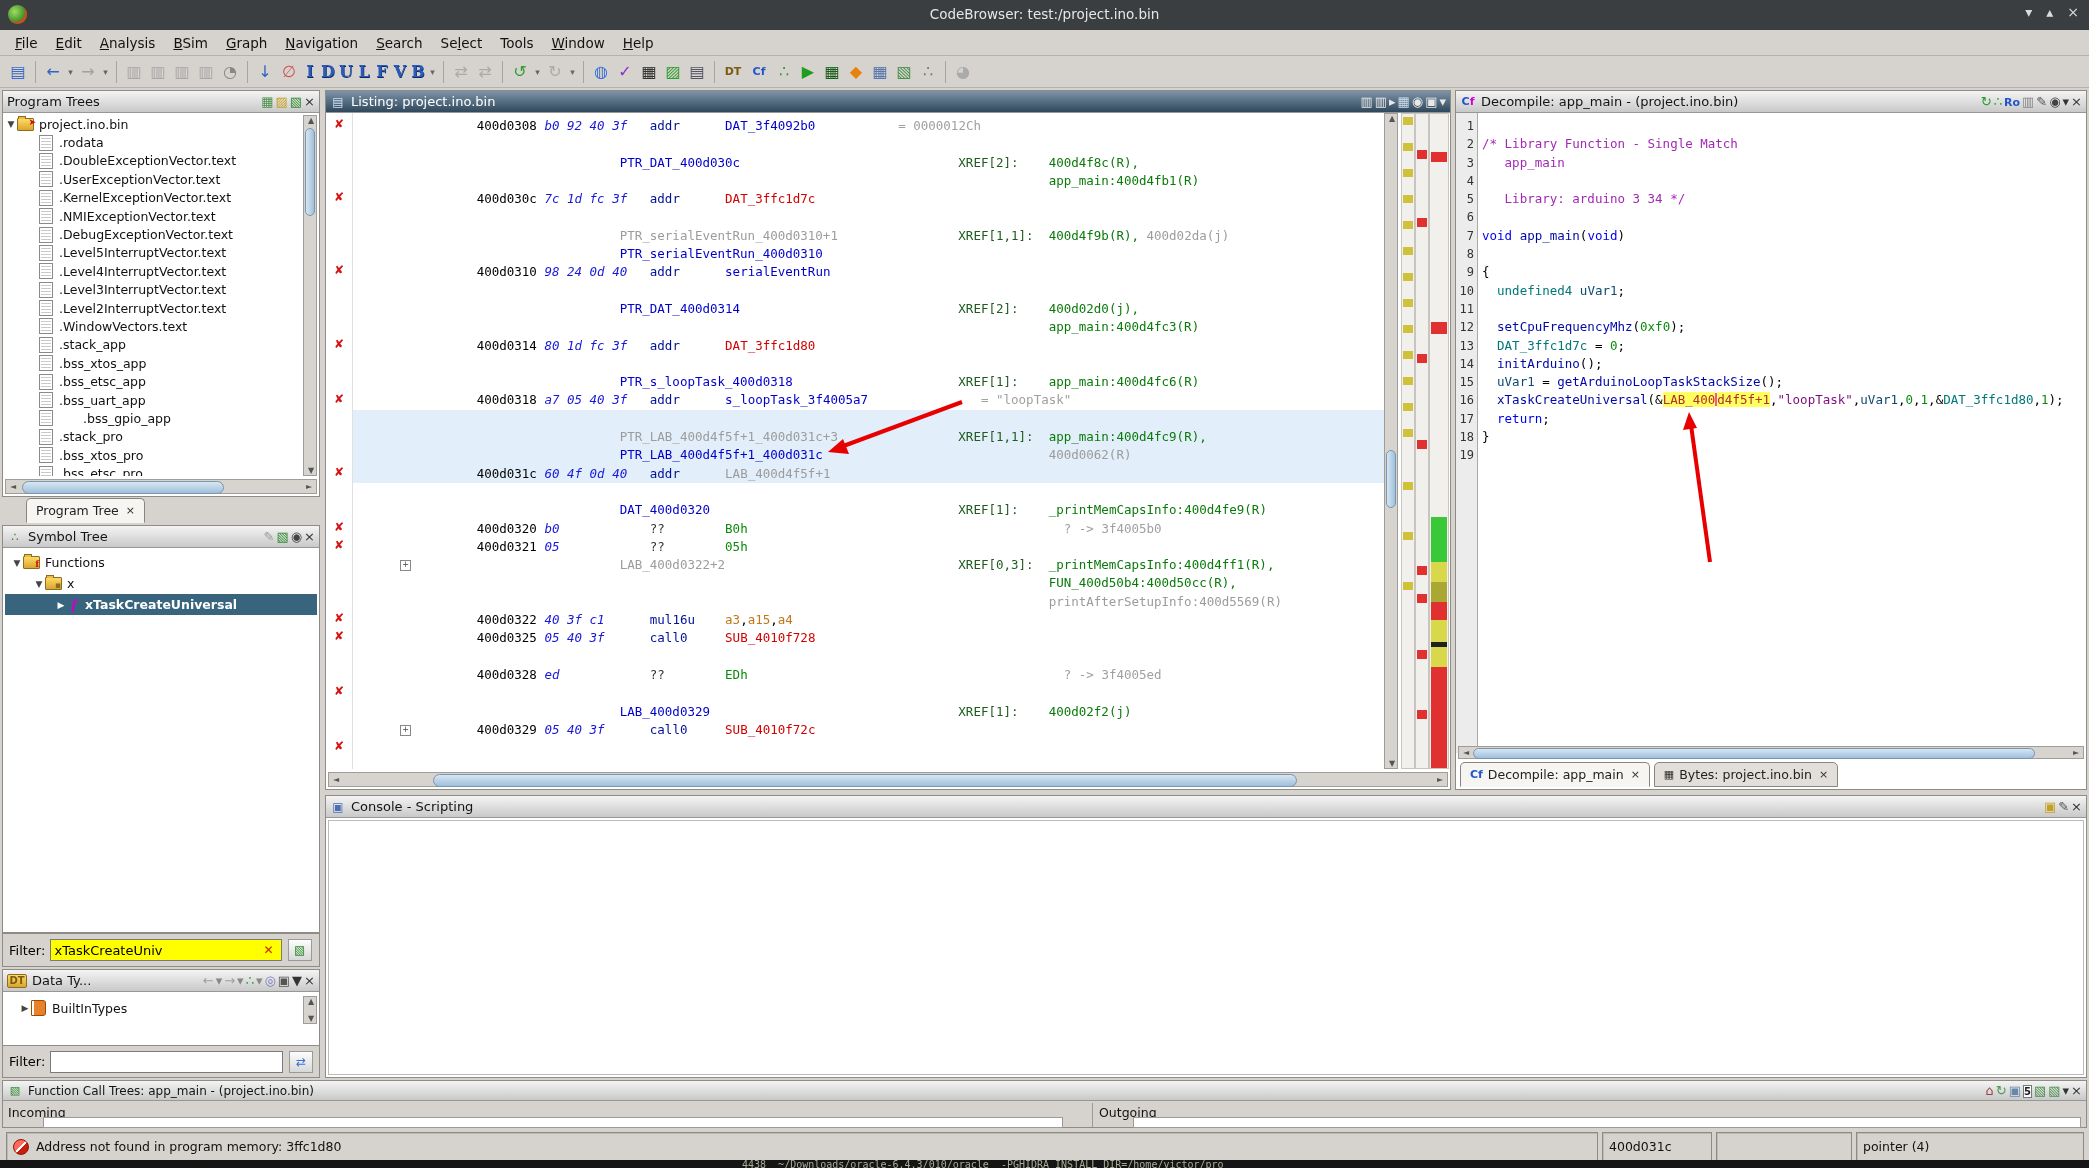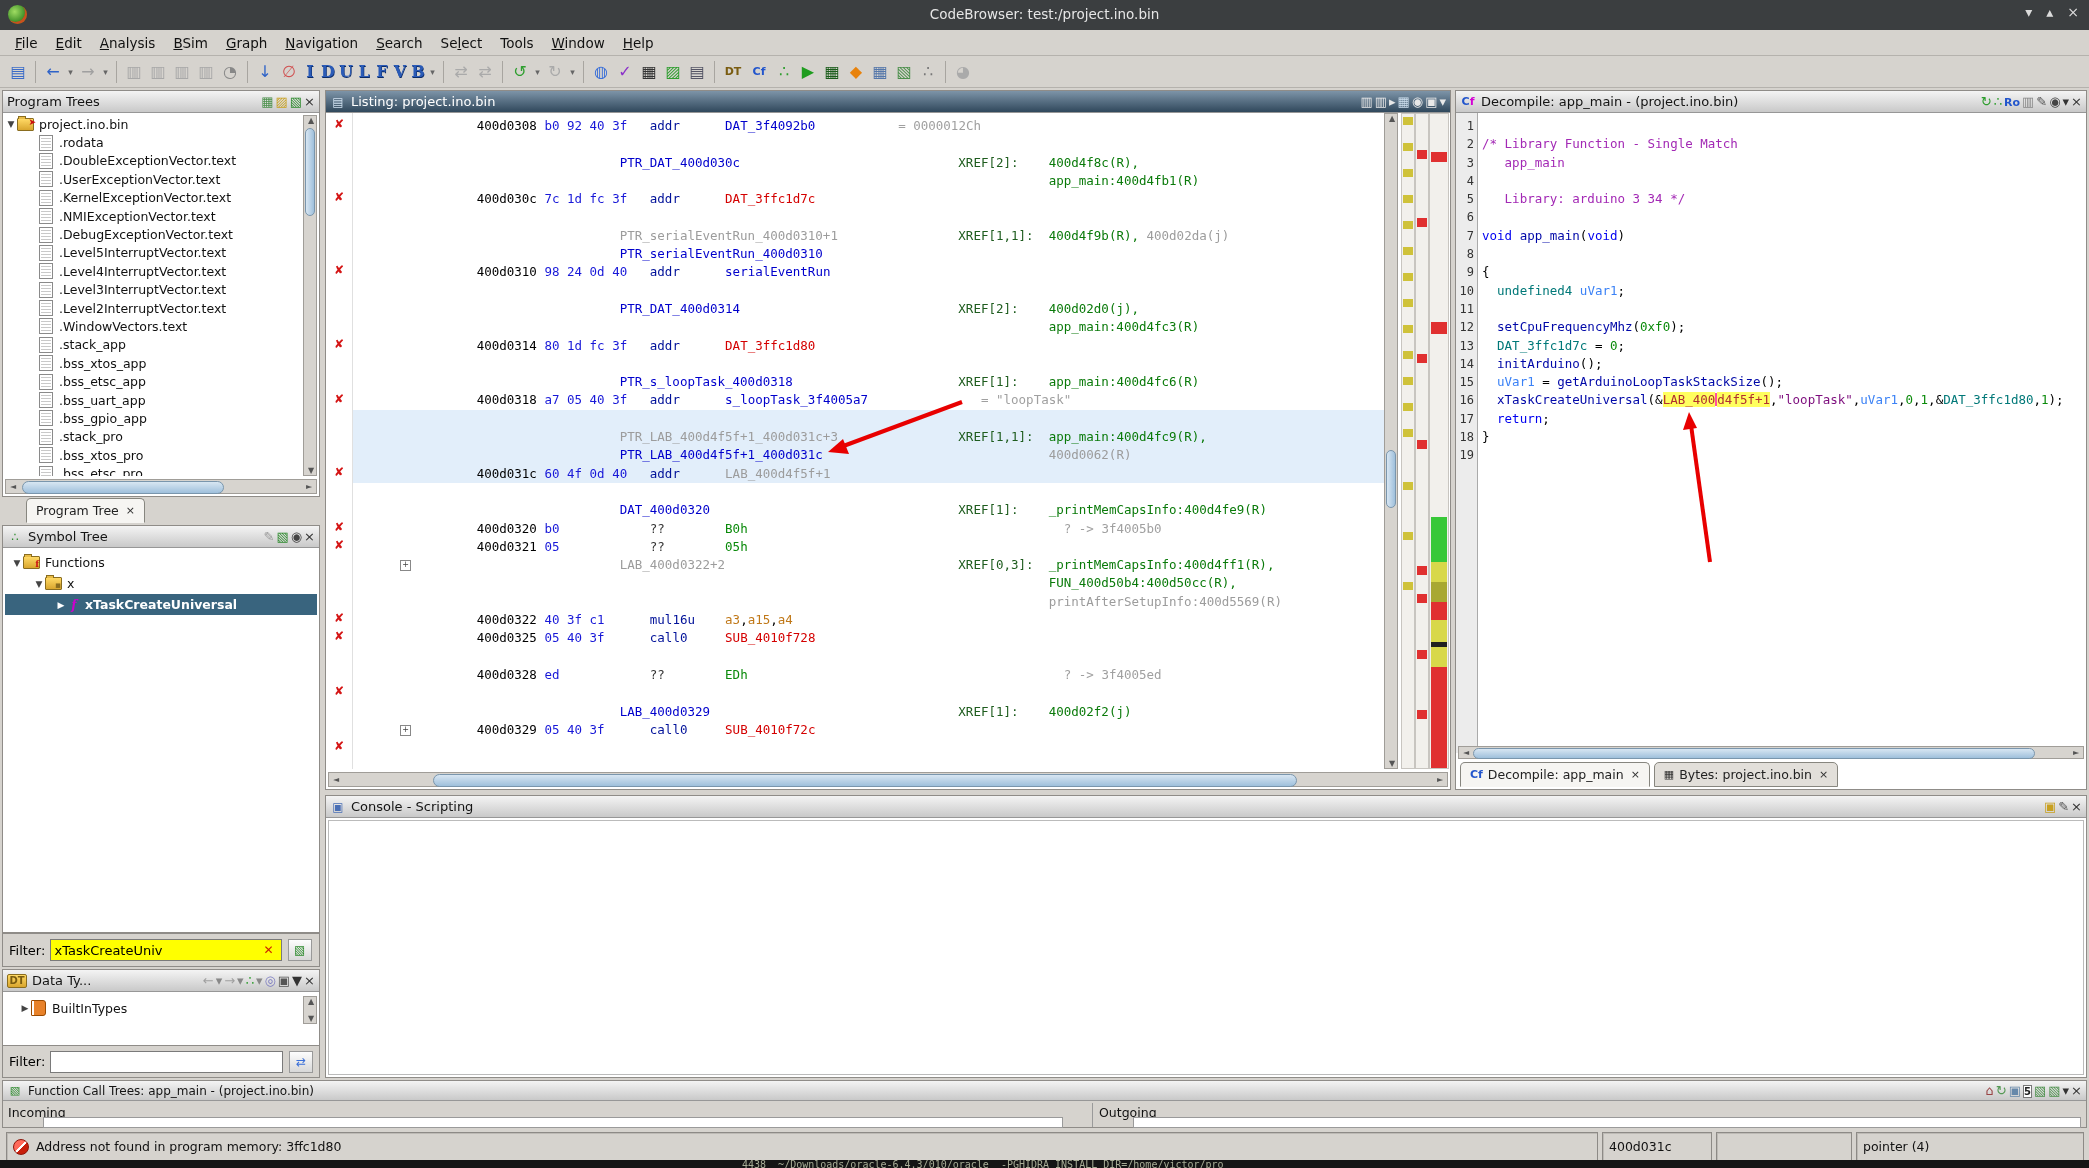--- a/index.html
+++ b/index.html
@@ -49,33 +49,33 @@
   .sbthumb.h{background:linear-gradient(#d8e6f2,#9fc0dc);}
   .sbarrow{position:absolute;font-size:8px;color:#555;text-align:center;width:14px;}
   
   .filterrow{position:absolute;background:#d6d3ce;border:1px solid #8f8c88;display:flex;align-items:center;font-size:13px;box-sizing:border-box;padding:0 6px;}
   .filterrow input{height:20px;border:1px solid #7a7a7a;font-size:13px;font-family:"DejaVu Sans",sans-serif;padding:0 4px;background:#fff;}
   .filterrow .clearx{margin-left:-18px;color:#cc2200;font-weight:bold;font-size:12px;z-index:2;}
   .filterbtn{width:22px;height:20px;border:1px solid #999;background:linear-gradient(#fdfdfd,#d8d8d8);display:inline-flex;align-items:center;justify-content:center;font-size:12px;color:#2e8b2e;margin-left:6px;}
   
   #listing-lines{position:absolute;left:98px;top:22px;width:958px;bottom:20px;padding-top:4px;font:12.5px/18.3px "DejaVu Sans Mono",monospace;overflow:hidden;}
   .lline{height:18.3px;white-space:pre;}
-  .c-a{color:#000000;} .c-by{color:#1818d8;} .c-mn{color:#001199;} .c-lbl{color:#0000cc;}
+  .c-a{color:#000000;} .c-by{color:#1818d8;font-style:italic;} .c-mn{color:#001199;} .c-lbl{color:#0000cc;}
   .c-lblg{color:#9c9c9c;} .c-red{color:#d40000;} .c-grn{color:#0a8a0a;} .c-q{color:#333;}
   .c-reg{color:#c07818;} .c-pl{color:#000;} .c-xr{color:#1e5c1e;} .c-xt{color:#0a7a0a;text-align:center;}
   .c-xtg{color:#9c9c9c;} .c-cg{color:#a0a0a0;}
   .bmark{position:absolute;color:#d41414;font-weight:bold;font-size:12px;}
   .plusbox{position:absolute;width:9px;height:9px;border:1px solid #888;background:#fff;font-size:8px;line-height:8px;text-align:center;color:#444;}
   .ovblock{position:absolute;}
   
   #decomp-gutter{position:absolute;left:0;top:22px;width:22px;bottom:36px;background:#ececec;border-right:1px solid #aaa;padding-top:4px;font:12px/18.3px "DejaVu Sans Mono",monospace;color:#333;text-align:right;box-sizing:border-box;padding-right:3px;}
   #decomp-code{position:absolute;left:26px;top:22px;right:2px;bottom:36px;padding-top:4px;font:12.5px/18.3px "DejaVu Sans Mono",monospace;overflow:hidden;}
   .dline{height:18.3px;white-space:pre;}
   .c-cmt{color:#a329b5;} .c-kw{color:#0000f0;} .c-fn{color:#0008a8;} .c-ty{color:#007878;}
-  .c-var{color:#3b82f6;} .c-num{color:#0a8a0a;} .c-glob{color:#007878;} .c-str{color:#7d0d7d;}
+  .c-var{color:#0c4a6e;} .c-num{color:#0a8a0a;} .c-glob{color:#007878;} .c-str{color:#7d0d7d;}
   .c-lab{color:#b03030;} .hlb{background:#ffff5e;}
   .curbar{display:inline-block;width:2px;height:13px;background:#ff4fa0;vertical-align:-2px;}
   
   .tabstrip{position:absolute;display:flex;gap:4px;align-items:flex-end;}
   .dtab{display:inline-flex;align-items:center;height:23px;padding:0 9px;border:1px solid #87867f;border-radius:5px 5px 0 0;background:#e2dfda;font-size:12.5px;color:#222;white-space:nowrap;}
   .dtab.active{background:#f6f5f2;border-bottom-color:#f6f5f2;}
   .dtab .ticon{font-size:11px;font-weight:bold;margin-right:5px;}
   .dtab .tx{margin-left:7px;color:#333;font-size:11px;}
   
   #statusbar{left:0;top:1128px;width:2089px;height:32px;background:#d6d3ce;}
@@ -233,21 +233,21 @@
         <span>.bss_xtos_app</span>
       </div>
       <div class="trow" style="padding-left: 34px;">
         <span class="i-page"></span>
         <span>.bss_etsc_app</span>
       </div>
       <div class="trow" style="padding-left: 34px;">
         <span class="i-page"></span>
         <span>.bss_uart_app</span>
       </div>
-      <div class="trow" style="padding-left: 34px;">
+      <div class="trow" style="padding-left: 34px; gap: 24px;">
         <span class="i-page"></span>
         <span>.bss_gpio_app</span>
       </div>
       <div class="trow" style="padding-left: 34px;">
         <span class="i-page"></span>
         <span>.stack_pro</span>
       </div>
       <div class="trow" style="padding-left: 34px;">
         <span class="i-page"></span>
         <span>.bss_xtos_pro</span>

